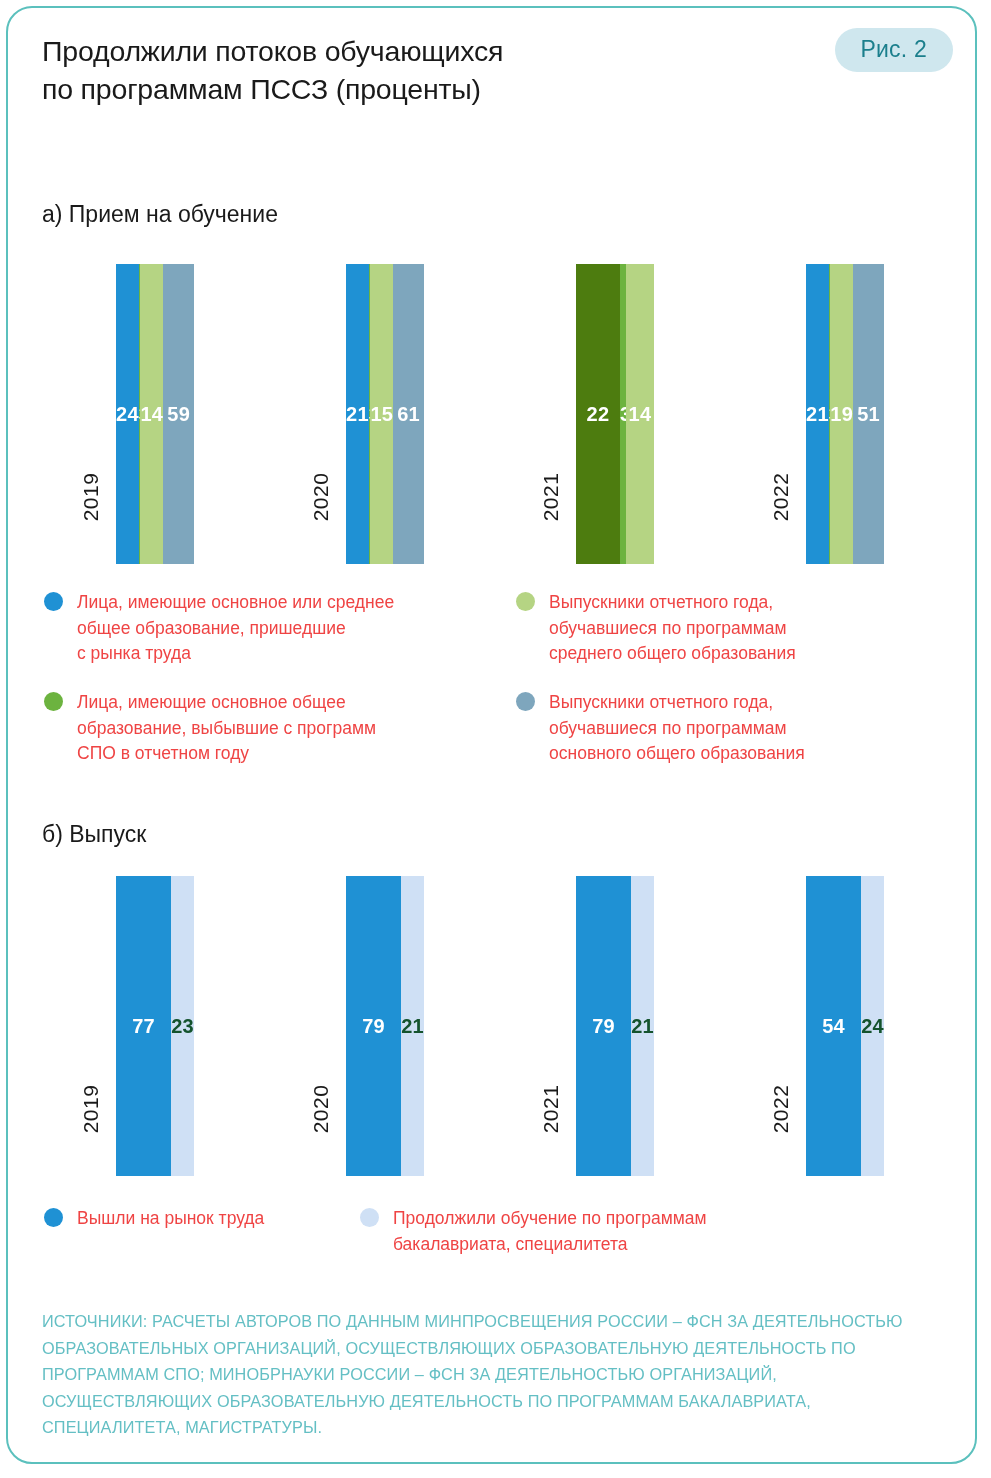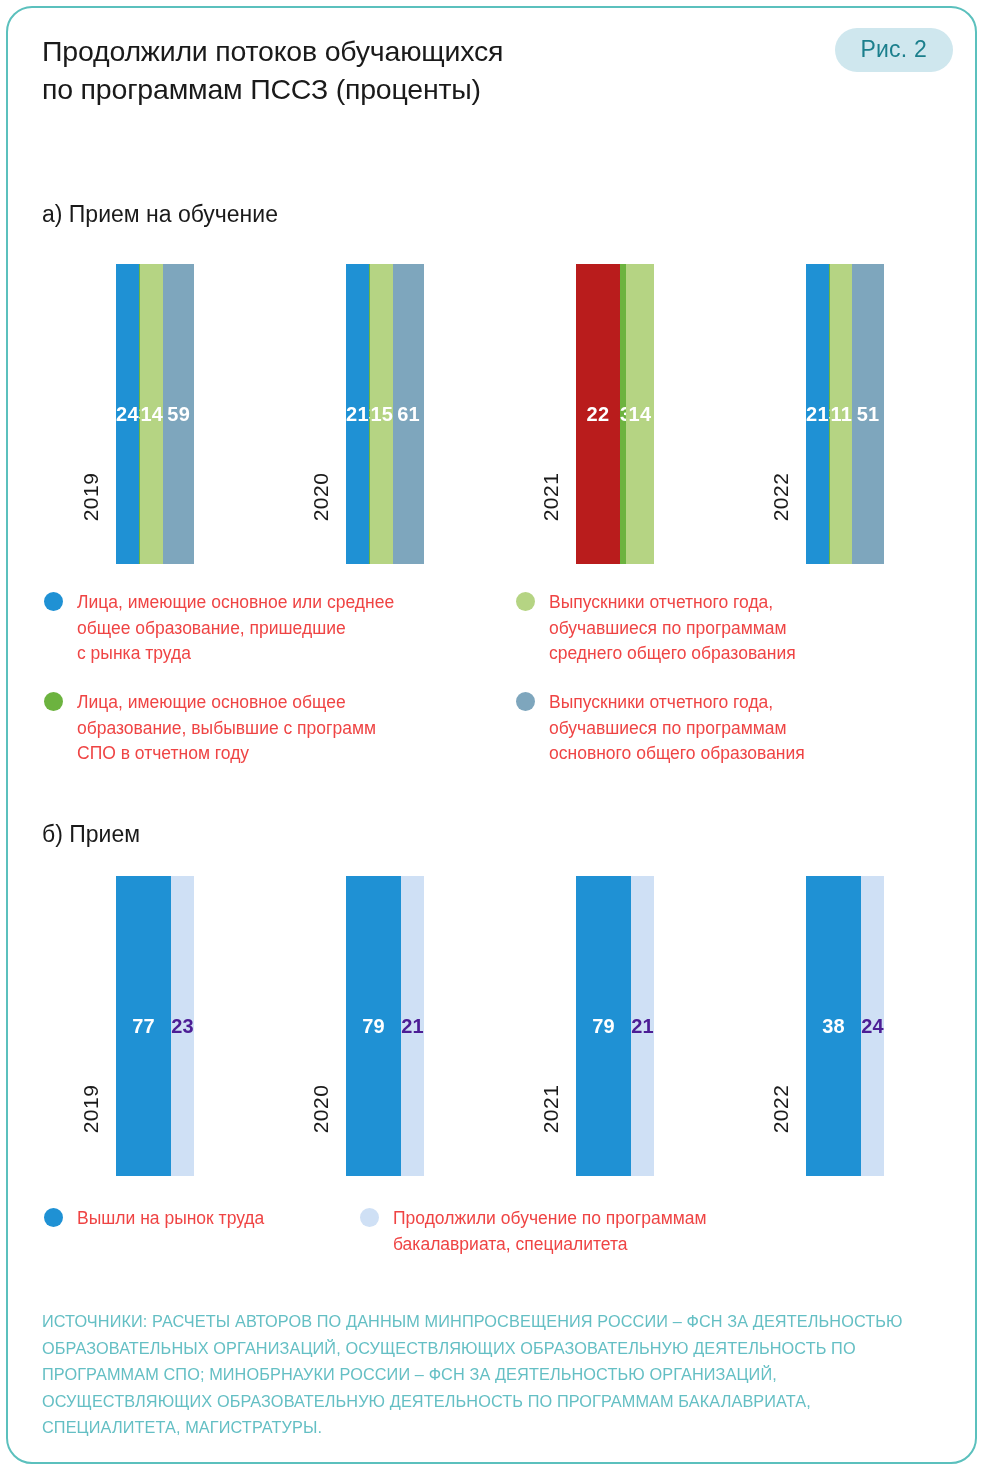--- a/index.html
+++ b/index.html
@@ -94,21 +94,21 @@
     justify-content: center;
     box-sizing: border-box;
   }
   .seg-val {
     font-size: 20px;
     font-weight: bold;
     line-height: 20px;
     color: #ffffff;
     letter-spacing: 0.3px;
   }
-  .seg.dark .seg-val { color: #4c1d95; text-align: center; }
+  .seg.dark .seg-val { color: #14532d; text-align: center; }
   .seg.tiny .seg-val {
     position: absolute;
     left: 0;
     right: 0;
     text-align: center;
     top: 50%;
     transform: translateY(-50%);
   }
 
   .year-label {
@@ -221,21 +221,21 @@
           <div class="seg" style="flex: 61 0 0px; background: rgb(126, 166, 189);">
             <span class="seg-val">61</span>
           </div>
         </div>
       </div>
       <div class="bar-group" style="left: 528px;">
         <div class="year-label">
           <span>2021</span>
         </div>
         <div class="bar">
-          <div class="seg" style="flex: 22 0 0px; background: #b91c1c;">
+          <div class="seg" style="flex: 22 0 0px; background: #4d7c0f;">
             <span class="seg-val">22</span>
           </div>
           <div class="seg tiny" style="flex: 3 0 0px; background: rgb(108, 179, 63);">
             <span class="seg-val">3</span>
           </div>
           <div class="seg" style="flex: 14 0 0px; background: rgb(181, 212, 131);">
             <span class="seg-val">14</span>
           </div>
         </div>
       </div>
@@ -244,21 +244,21 @@
           <span>2022</span>
         </div>
         <div class="bar">
           <div class="seg" style="flex: 21 0 0px; background: rgb(31, 145, 212);">
             <span class="seg-val">21</span>
           </div>
           <div class="seg tiny" style="flex: 3 0 0px; background: rgb(108, 179, 63);">
             <span class="seg-val">3</span>
           </div>
           <div class="seg" style="flex: 13 0 0px; background: rgb(181, 212, 131);">
-            <span class="seg-val">11</span>
+            <span class="seg-val">19</span>
           </div>
           <div class="seg" style="flex: 62 0 0px; background: rgb(126, 166, 189);">
             <span class="seg-val">51</span>
           </div>
         </div>
       </div>
     </div>
 
   <div class="legend" id="legend-a">
       <div class="leg-item" style="left: 36px; top: 0px; width: 430px;">
@@ -280,21 +280,21 @@
 СПО в отчетном году</span>
       </div>
       <div class="leg-item" style="left: 508px; top: 100px; width: 430px;">
         <span class="dot" style="background: rgb(126, 166, 189);"></span>
         <span class="leg-text">Выпускники отчетного года,
 обучавшиеся по программам
 основного общего образования</span>
       </div>
     </div>
 
-  <div class="sec-title" id="sec-b-title">б) Прием</div>
+  <div class="sec-title" id="sec-b-title">б) Выпуск</div>
   <div class="plot" id="plot-b">
       <div class="bar-group" style="left: 68px;">
         <div class="year-label">
           <span>2019</span>
         </div>
         <div class="bar">
           <div class="seg" style="flex: 77 0 0px; background: rgb(31, 145, 212);">
             <span class="seg-val">77</span>
           </div>
           <div class="seg dark" style="flex: 23 0 0px; background: rgb(207, 224, 245);">
@@ -327,21 +327,21 @@
             <span class="seg-val">21</span>
           </div>
         </div>
       </div>
       <div class="bar-group" style="left: 758px;">
         <div class="year-label">
           <span>2022</span>
         </div>
         <div class="bar">
           <div class="seg" style="flex: 76 0 0px; background: rgb(31, 145, 212);">
-            <span class="seg-val">38</span>
+            <span class="seg-val">54</span>
           </div>
           <div class="seg dark" style="flex: 24 0 0px; background: rgb(207, 224, 245);">
             <span class="seg-val">24</span>
           </div>
         </div>
       </div>
     </div>
 
   <div class="legend" id="legend-b">
       <div class="leg-item" style="left: 36px; top: 0px; width: 300px;">

